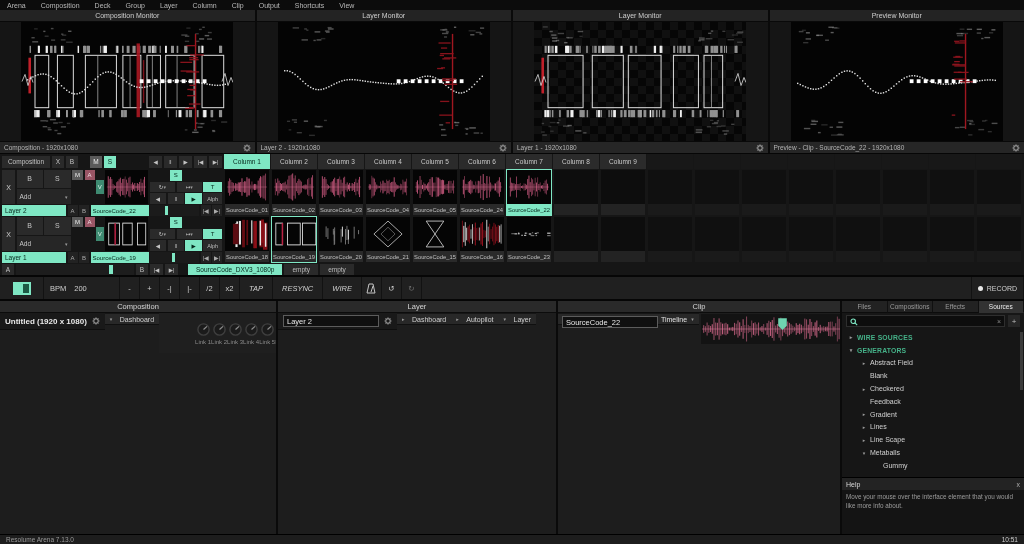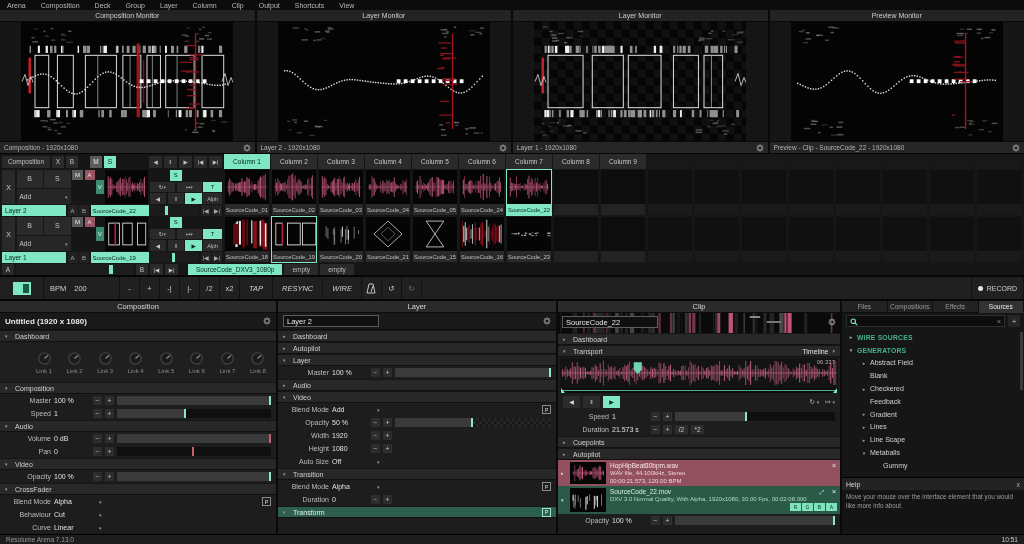--- a/index.html
+++ b/index.html
@@ -89,21 +89,21 @@
   .dim{color:#6e6e6e;}
   .recseg{margin-left:auto;border-left:1px solid #121212;gap:4px;font-size:7px;}
   .recdot{width:5px;height:5px;border-radius:50%;background:#e8e8e8;}
   
   .panels{height:233px;flex:none;display:flex;background:#0c0c0c;}
   .panel{background:#1d1d1d;display:flex;flex-direction:column;border-right:2px solid #0a0a0a;overflow:hidden;}
   .p-comp{width:278px;}
   .p-layer{width:280px;}
   .p-clip{width:284px;}
   .p-head{height:12px;flex:none;background:#2a2a2a;font-size:7.5px;display:flex;align-items:center;justify-content:center;color:#d6d6d6;border-bottom:1px solid #0c0c0c;}
-  .p-body{flex:1;display:flex;flex-direction:column;overflow:hidden;}
+  .p-body{flex:1;display:flex;flex-direction:row;overflow:hidden;}
   .p-name{height:17px;flex:none;display:flex;align-items:center;gap:5px;padding:0 5px;font-size:8px;color:#e8e8e8;background:#191919;border-bottom:1px solid #0e0e0e;}
   .p-name .sp{margin-left:auto;}
   .namebox{height:12px;min-width:96px;background:#101010;border:1px solid #5c5c5c;display:flex;align-items:center;padding:0 3px;font-size:7.5px;color:#e8e8e8;}
   .sec-h{height:12px;flex:none;background:#282828;display:flex;align-items:center;gap:4px;padding:0 5px;font-size:7px;color:#d0d0d0;border-bottom:1px solid #101010;border-top:1px solid #161616;}
   .sec-h .tri{font-size:5px;color:#9a9a9a;width:6px;}
   .sec-h.hl{background:#2e5f4d;color:#e2f4ec;}
   .prow{height:13px;flex:none;display:flex;align-items:center;gap:3px;padding:0 5px;font-size:7px;}
   .prow .lbl{width:46px;text-align:right;color:#bdbdbd;flex:none;white-space:nowrap;}
   .prow .val{width:36px;color:#e0e0e0;flex:none;white-space:nowrap;}
   .mini{width:9px;height:9px;background:#2d2d2d;font-size:6.5px;display:flex;align-items:center;justify-content:center;color:#c5c5c5;flex:none;}

